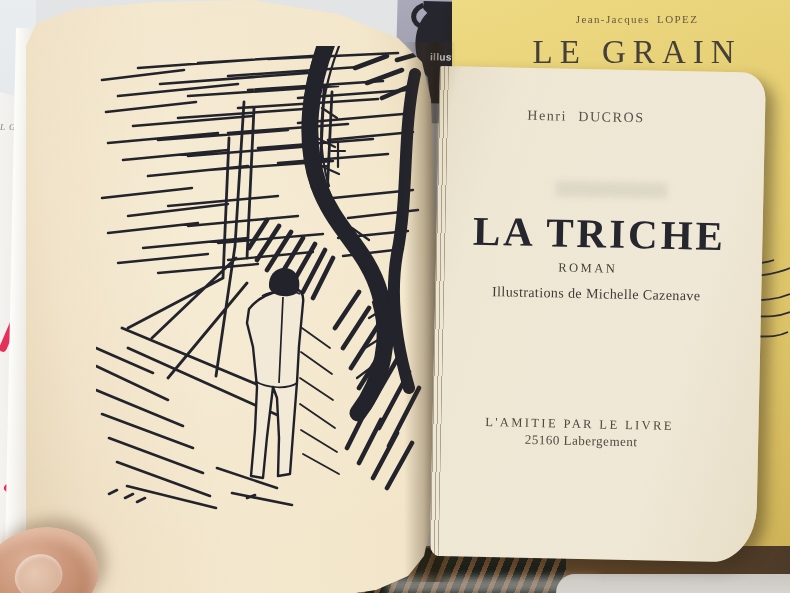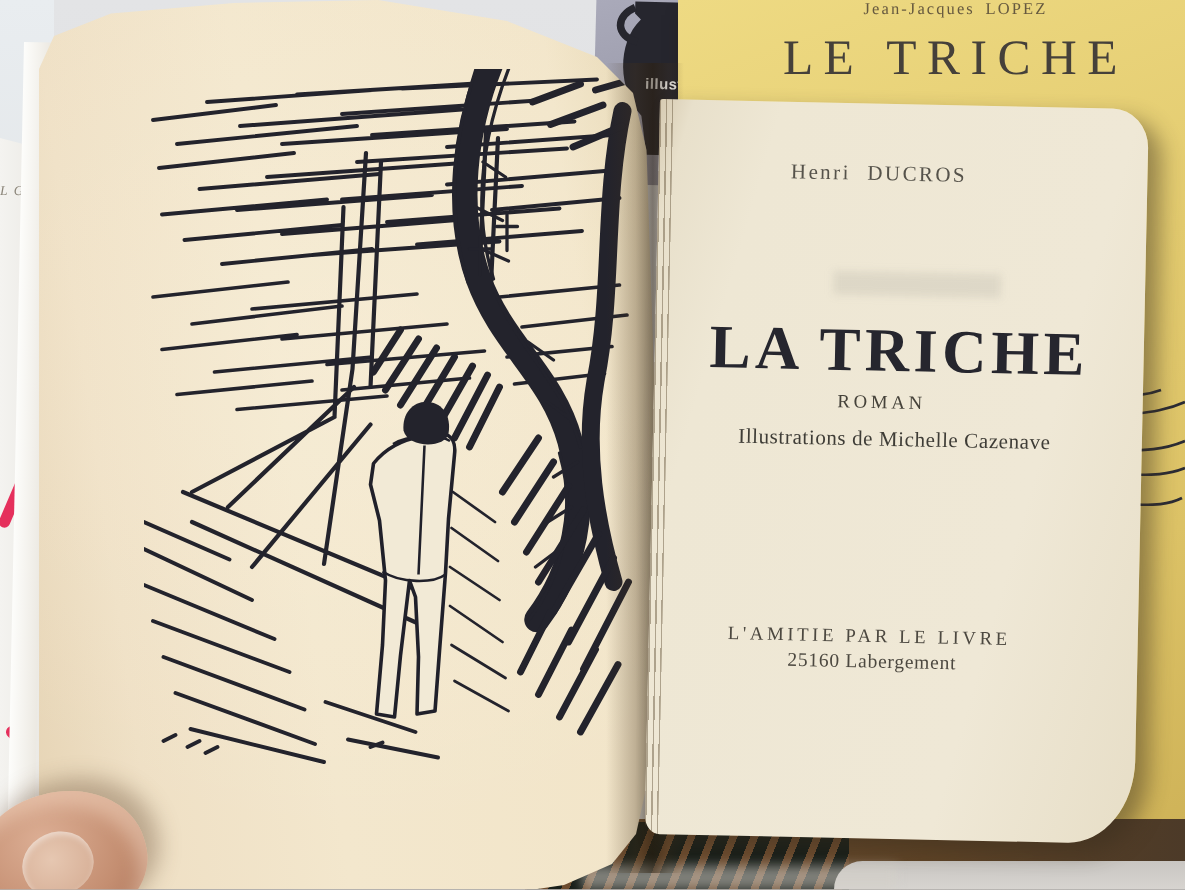--- a/index.html
+++ b/index.html
@@ -27,21 +27,21 @@
              background:linear-gradient(165deg,#aaaaba,#9b9bab 55%,#8f8f9f);
              transform:rotate(1.5deg);}
   .gray-book .cover-label{position:absolute;left:34px;top:52px;width:100px;
              font-family:"Liberation Sans",sans-serif;font-weight:bold;
              font-size:10px;color:#ffffff;letter-spacing:.3px;}
 
   
   .yellow-book{position:absolute;left:452px;top:0;width:338px;height:552px;z-index:4;
                background:linear-gradient(160deg,#eeda83,#e3cb6f 40%,#dcc266 70%,#cfb358);
                box-shadow:0 8px 9px -2px rgba(40,30,15,.5);}
-  .yellow-book .yb-text{position:relative;padding-left:32px;text-align:center;}
+  .yellow-book .yb-text{position:relative;padding-top:13px;padding-left:32px;text-align:center;}
   .yellow-book .yb-author{font-size:11px;letter-spacing:1.4px;word-spacing:3px;color:#66593f;}
   .yellow-book .yb-title{margin-top:9px;font-size:33px;letter-spacing:7px;color:#45403a;}
   .hidden-line-marks{position:absolute;left:140px;top:92px;}
   .yellow-scribbles{position:absolute;left:276px;top:252px;}
 
   
   .table-brown{position:absolute;left:0;top:546px;width:790px;height:47px;z-index:6;
       background:linear-gradient(90deg,#3a2b1d,#5a4028 30%,#6d4e31 55%,#5e4326 78%,#4c3a28);}
   .table-stripes{position:absolute;left:350px;top:548px;width:216px;height:45px;z-index:6;
       background:repeating-linear-gradient(112deg,#6d4c2f 0 5px,#181e19 5px 13px);}
@@ -117,21 +117,21 @@
     <svg width="132" height="124" viewBox="0 0 132 124">
       <path d="M26,2 L66,2 L66,10 L62,14 C78,30 76,62 60,78 L56,104 L36,104 L32,78 C16,62 14,30 30,14 L26,10 Z" fill="#26262e"></path>
       <path d="M26,6 C13,12 13,25 28,29 M66,6 C79,12 79,25 64,29" fill="none" stroke="#26262e" stroke-width="5"></path>
     </svg>
     <span class="cover-label">illustration</span>
   </div>
 
   <div class="yellow-book">
     <div class="yb-text">
       <div class="yb-author">Jean-Jacques LOPEZ</div>
-      <div class="yb-title">LE TRICHE</div>
+      <div class="yb-title">LE GRAIN</div>
     </div>
     <svg class="hidden-line-marks" width="100" height="14" viewBox="0 0 100 14">
       <path d="M2,13 L2,2 M6,13 L6,3 M24,13 L24,2 M48,13 L48,4 M72,12 L72,2 M76,12 L76,3 M92,13 L92,3" stroke="#4a4438" stroke-width="3" fill="none"></path>
     </svg>
     <svg class="yellow-scribbles" width="62" height="100" viewBox="0 0 62 100">
       <path d="M0,30 C20,22 40,26 62,16 M0,50 C18,46 38,52 62,42 M6,66 C24,62 42,68 62,60
                M0,14 C15,10 30,14 46,8 M8,40 l7,5 l-5,5 M10,86 C26,82 44,88 60,80" fill="none" stroke="#2c2c34" stroke-width="1.8"></path>
     </svg>
   </div>
 

